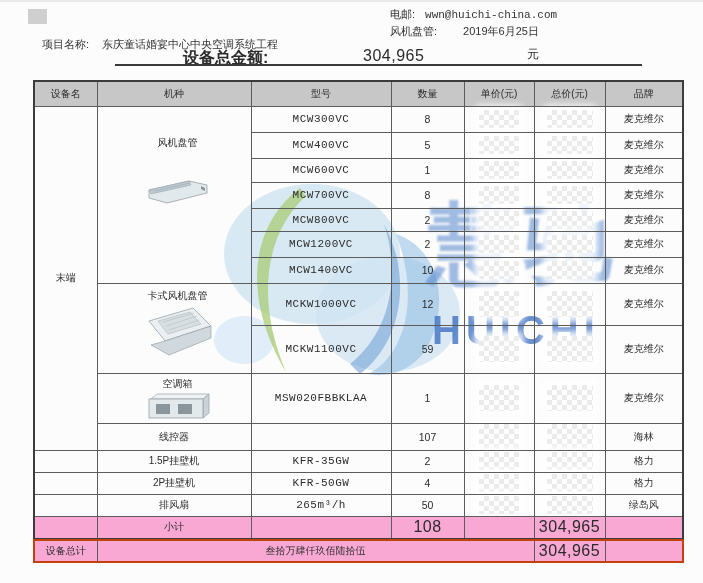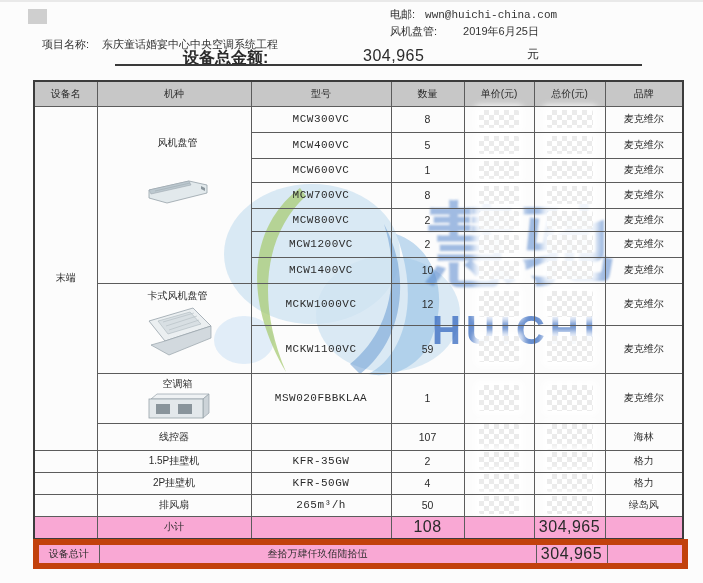--- a/index.html
+++ b/index.html
@@ -33,21 +33,21 @@
     font-family:"Liberation Sans", sans-serif; line-height:1;
   }
   .wm-en {
     position:absolute; left:232px; top:128px; font-size:40px; font-weight:bold;
     color:rgba(60,110,194,.78); letter-spacing:5px; filter:blur(.4px); line-height:1;
   }
 
   
   table { border-collapse:collapse; table-layout:fixed; background:transparent; }
   .doc-table  { position:absolute; left:33px; top:78px;  width:649px; z-index:2; border:2px solid #3c3c3c; }
-  .sum-table  { position:absolute; left:33px; top:537px; width:649px; z-index:2; border:6px solid #c2410c; }
+  .sum-table  { position:absolute; left:33px; top:537px; width:649px; z-index:2; border:2px solid #c2410c; }
   td, th { border:1px solid #5c5c5c; text-align:center; vertical-align:middle;
            font-size:10px; color:#2b2b2b; padding:0; overflow:visible; }
   th { background:#c7c7c7; font-weight:normal; font-size:10px; height:25px; }
   .grey { background:#f9a8d4; }
   .model { font-family:"Liberation Mono", monospace; font-size:11px; letter-spacing:.5px; }
   .qty { font-size:10.5px; }
   .sec-cell { vertical-align:top;padding-left:7px; }
   .sec-label { font-size:10px; }
   .num { font-size:16px; letter-spacing:.5px; }
 

